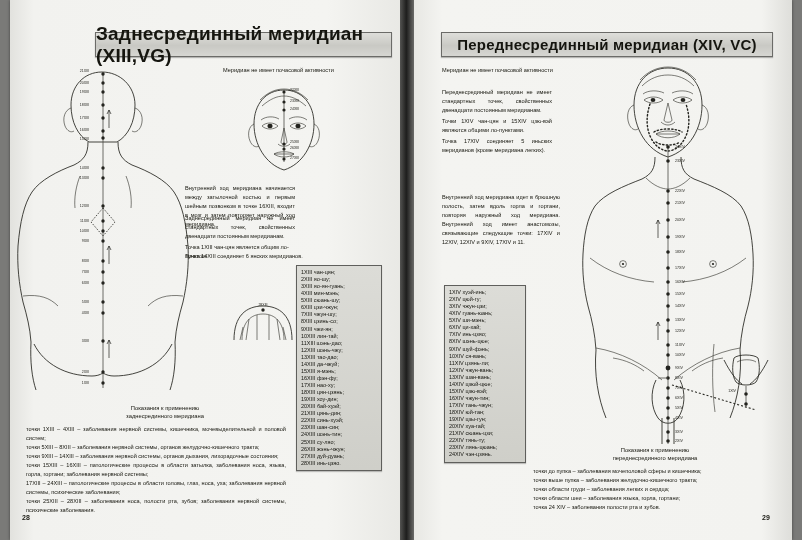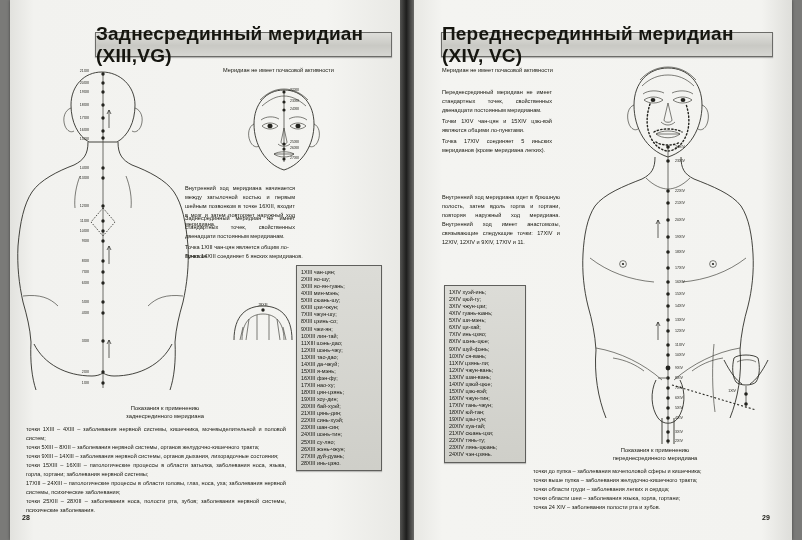--- a/index.html
+++ b/index.html
@@ -23,21 +23,21 @@
 
   
   .banner{
     position:absolute;border:1px solid #6b6b68;
     background:linear-gradient(180deg,#dededa,#c9c9c4 55%,#d6d6d2);
     color:#15150f;font-weight:bold;letter-spacing:.2px;
     display:flex;align-items:center;justify-content:center;
     box-shadow:0 1px 1px rgba(0,0,0,.25);
   }
   #banner-left{left:95px;top:32px;width:295px;height:23px;font-size:19px;}
-  #banner-right{left:441px;top:32px;width:330px;height:23px;font-size:19px;}
+  #banner-right{left:441px;top:32px;width:330px;height:23px;font-size:15px;}
 
   .txt{position:absolute;color:#17170f;font-size:5.6px;line-height:1.62;
        text-align:justify;}
   .txt.nj{text-align:left;}
   .ctr{text-align:center;}
 
   
   .ptbox{position:absolute;border:1px solid #5f5f5c;
     background:linear-gradient(180deg,#dcdcd7,#cfcfc9);
     padding:3px 4px 3px 4px;box-shadow:0 1px 1px rgba(0,0,0,.22);}

